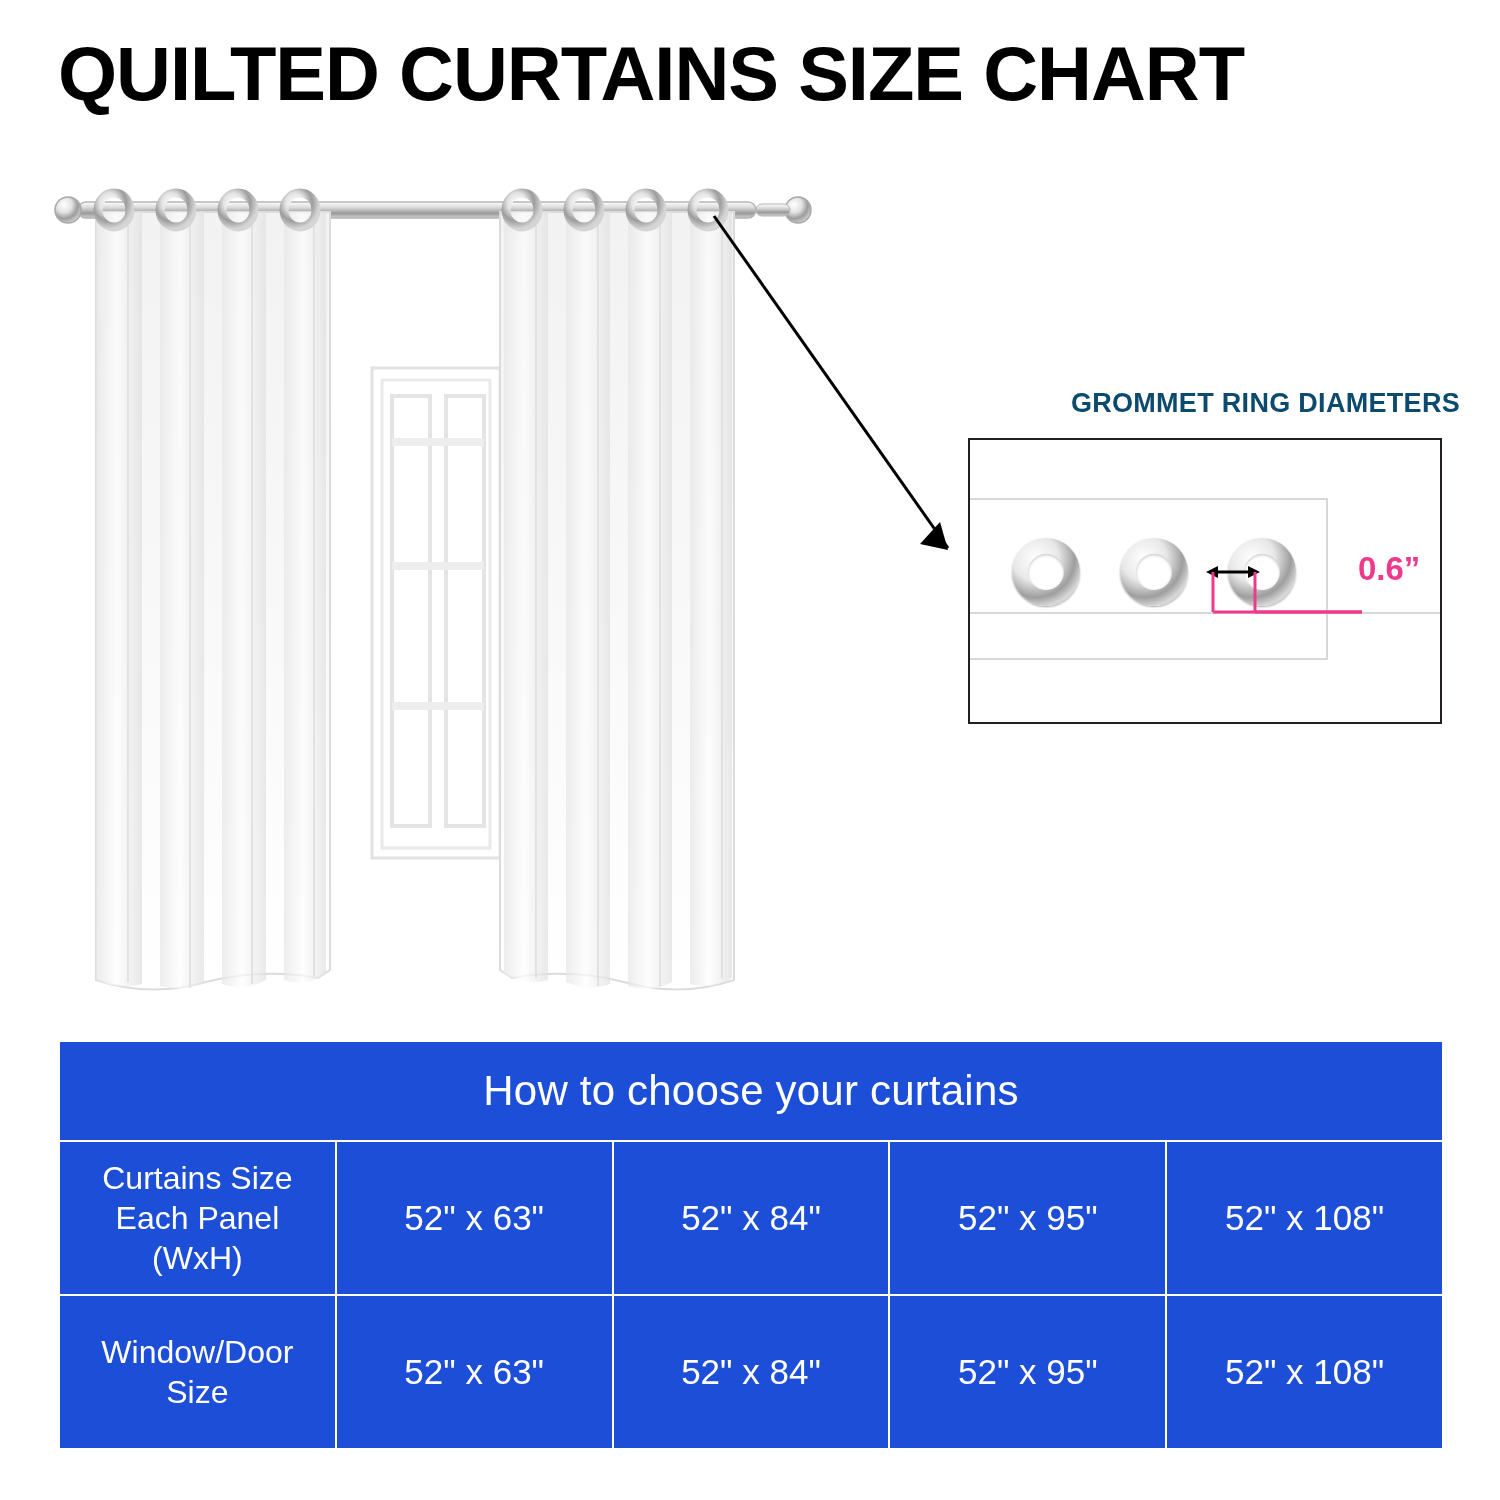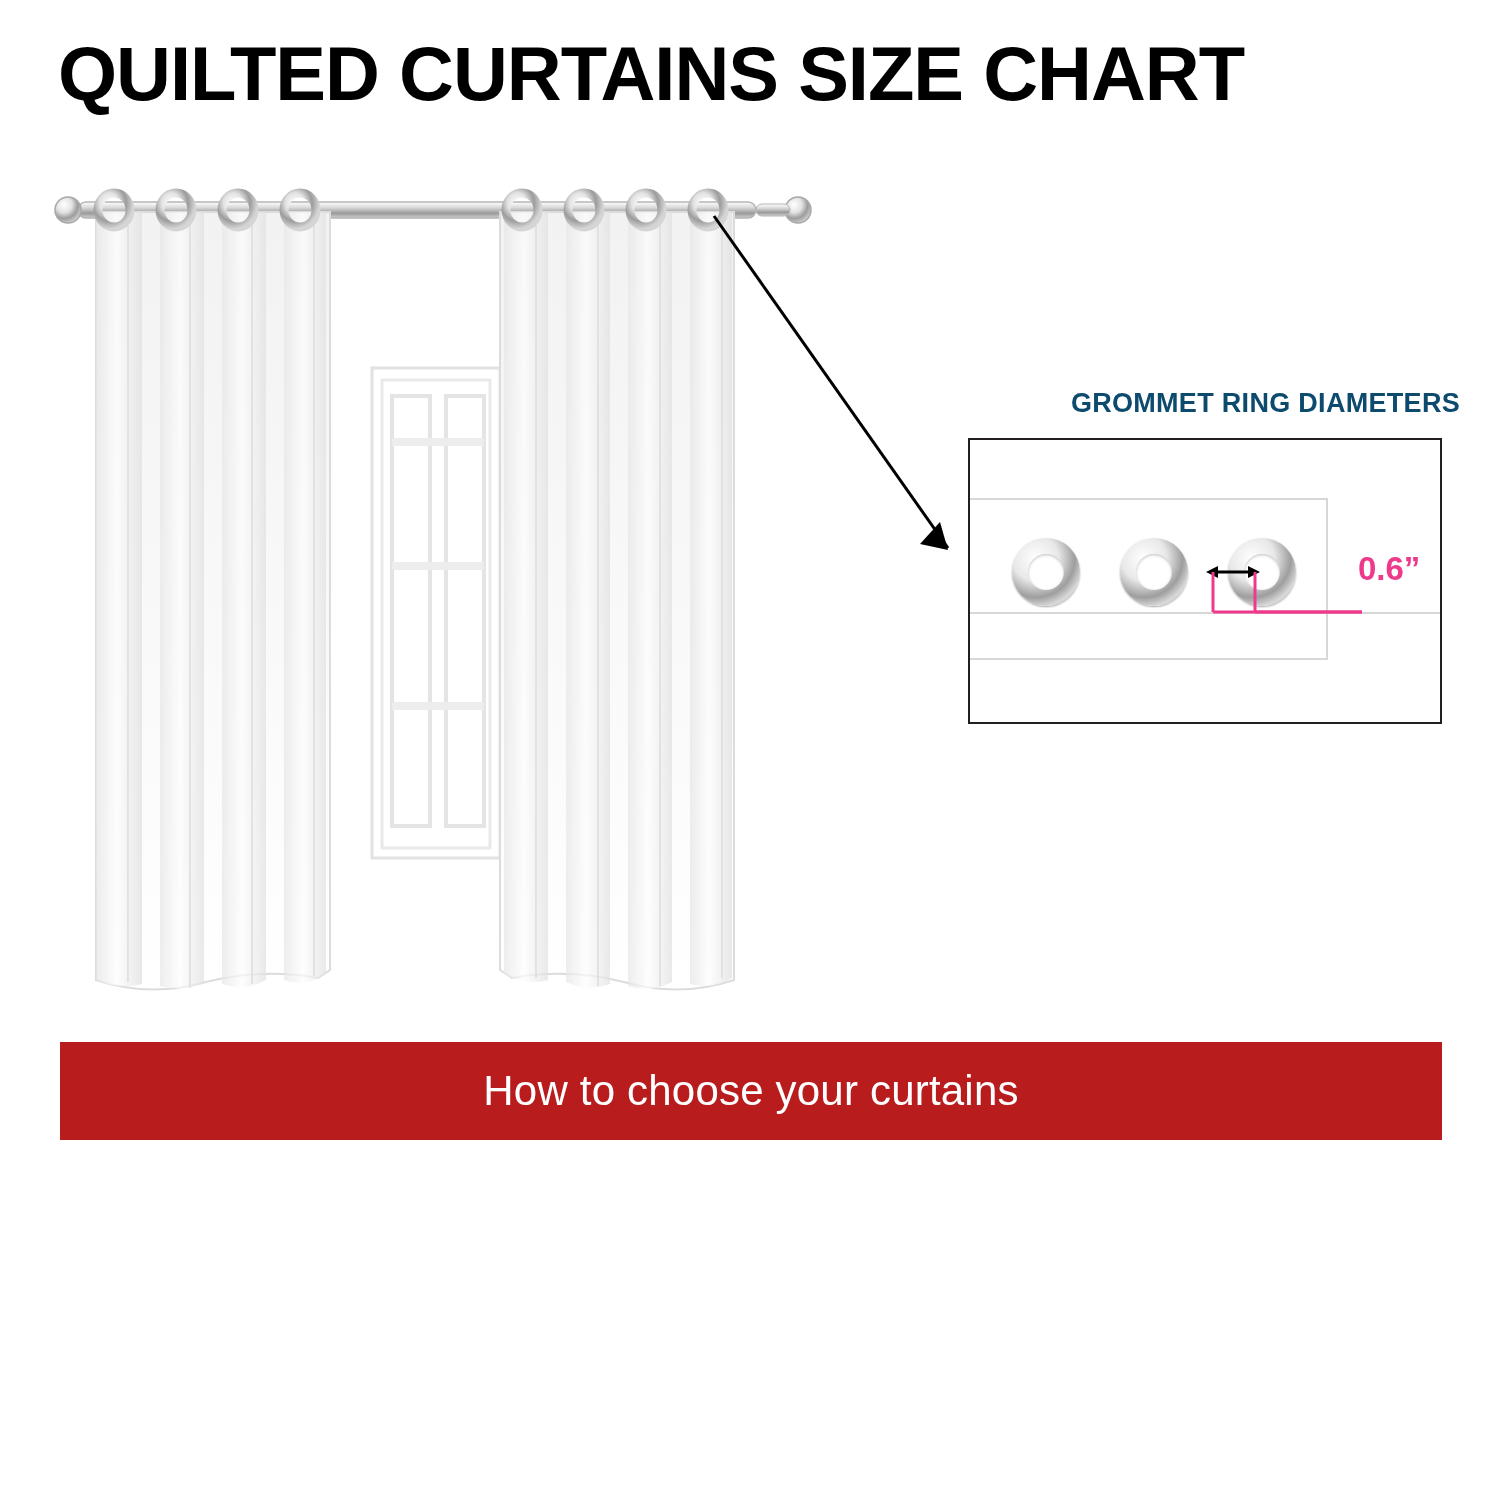--- a/index.html
+++ b/index.html
@@ -127,21 +127,21 @@
   #size-table {
     position: absolute;
     left: 58px;
     top: 1040px;
     width: 1386px;
     border-collapse: collapse;
     table-layout: fixed;
   }
   #size-table td, #size-table th {
     border: 2px solid #ffffff;
-    background: #b91c1c;
+    background: #1d4ed8;
     color: #ffffff;
     text-align: center;
     vertical-align: middle;
     font-weight: normal;
   }
   #size-table .table-title {
     font-size: 42px;
     height: 96px;
     letter-spacing: 0.2px;
   }
@@ -274,14 +274,35 @@
     </svg>
   </div>
   <div id="dim-label">0.6”</div>
 </div>
 
 <table id="size-table">
   <tbody>
     <tr>
       <td class="table-title" colspan="5">How to choose your curtains</td>
     </tr>
+    <tr>
+      <td class="row-header">
+        <div>Curtains Size</div>
+        <div>Each Panel</div>
+        <div>(WxH)</div>
+      </td>
+      <td class="cell">52" x 63"</td>
+      <td class="cell">52" x 84"</td>
+      <td class="cell">52" x 95"</td>
+      <td class="cell">52" x 108"</td>
+    </tr>
+    <tr>
+      <td class="row-header">
+        <div>Window/Door</div>
+        <div>Size</div>
+      </td>
+      <td class="cell">52" x 63"</td>
+      <td class="cell">52" x 84"</td>
+      <td class="cell">52" x 95"</td>
+      <td class="cell">52" x 108"</td>
+    </tr>
   </tbody>
 </table>
 
 </body></html>

